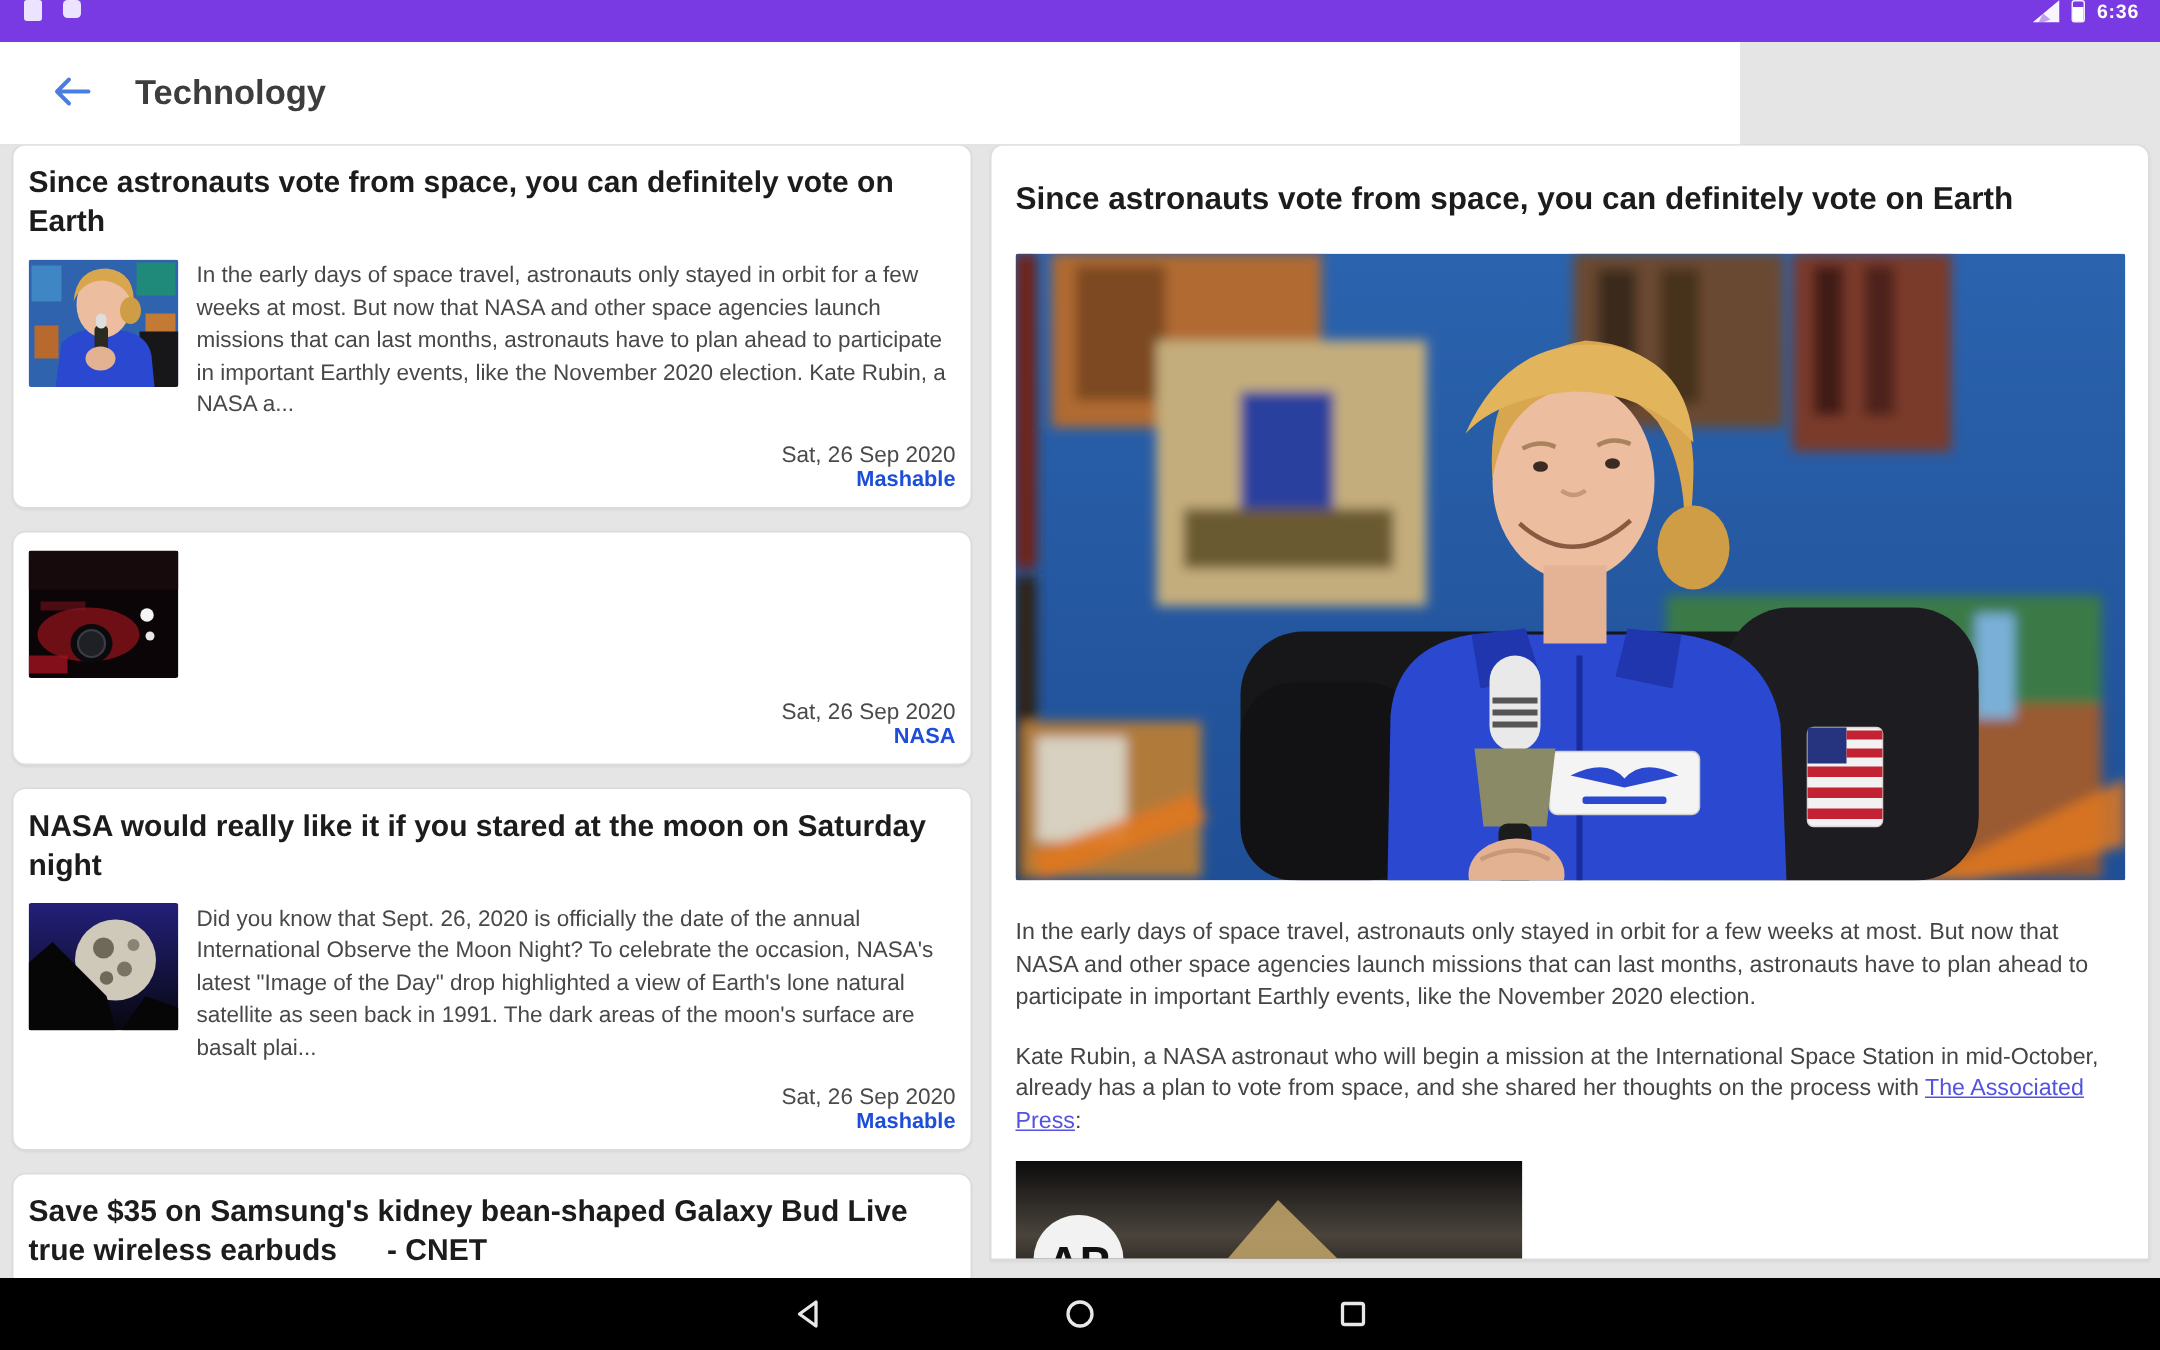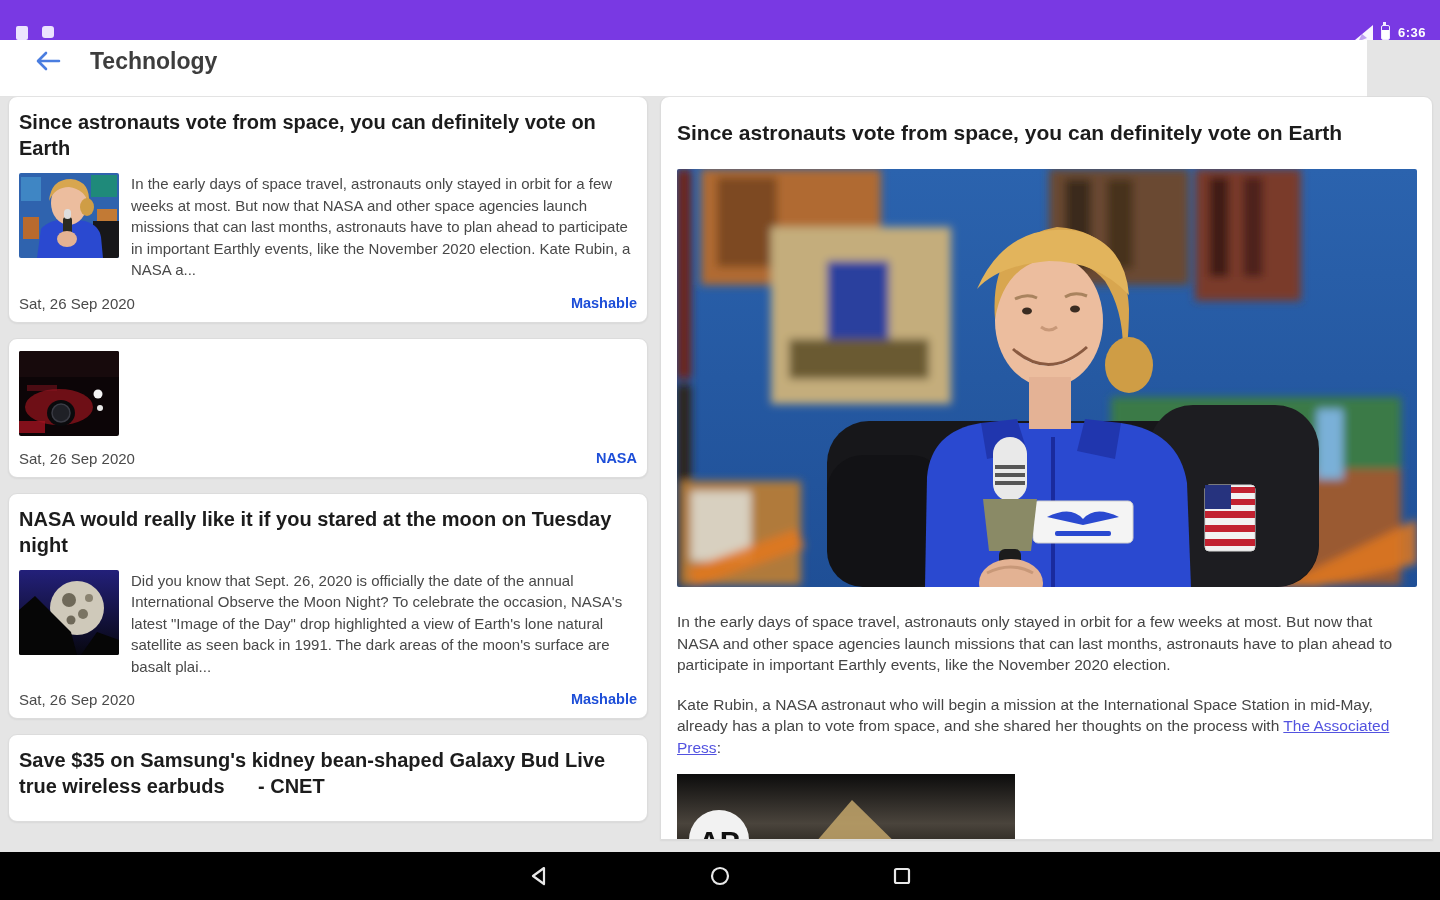--- a/index.html
+++ b/index.html
@@ -1,47 +1,47 @@
 <!DOCTYPE html>
 <html><head>
 <meta charset="utf-8">
 <style>
   * { margin:0; padding:0; box-sizing:border-box; }
   html,body { width:1440px; height:900px; overflow:hidden; background:#e5e5e5;
               font-family:"Liberation Sans", sans-serif; }
 
   
-  .status-bar { position:absolute; top:0; left:0; width:1440px; height:40px;
-                background:#7939e3; display:flex; align-items:flex-end; z-index:30; }
+  .status-bar { position:absolute; top:0; left:0; width:1440px; height:28px;
+                background:#7939e3; display:flex; align-items:flex-start; z-index:30; }
   .sb-left { display:flex; gap:14px; margin-left:16px; }
   .sb-notif { width:12px; height:14px; background:#f2ecff; border-radius:2px; opacity:.95; }
   .sb-notif.b { width:12px; height:12px; border-radius:3px; }
   .sb-right { margin-left:auto; display:flex; align-items:center; gap:8px; margin-right:14px; }
   .sb-time { color:#fff; font-size:13px; font-weight:bold; letter-spacing:.5px; }
   .sb-batt { width:9px; height:15px; border:1.5px solid #f0eaff; border-radius:2px; position:relative; background:linear-gradient(to top,#fff 70%, transparent 70%); }
   .sb-batt:before { content:""; position:absolute; top:-4px; left:1.5px; width:3px; height:2.5px; background:#f0eaff; }
 
   
-  .app-bar { position:absolute; top:26px; left:0; width:1367px; height:70px; background:#fff;
+  .app-bar { position:absolute; top:26px; left:0; width:1160px; height:70px; background:#fff;
              display:flex; align-items:center; box-shadow:0 1px 0 #e3e3e3; z-index:20; }
   .back-btn { margin-left:28px; width:40px; height:40px; display:flex; align-items:center; justify-content:center; cursor:pointer; }
   .app-title { margin-left:22px; font-size:23px; font-weight:600; color:#3d3d3d; }
 
   
   .content { position:absolute; top:84px; left:0; width:1440px; height:776px; background:#e5e5e5; overflow:hidden; }
 
   .list-pane { position:absolute; left:8px; top:12px; width:640px; }
   .card { background:#fff; border:1px solid #dcdcdc; border-radius:9px; margin-bottom:15px;
           padding:12px 10px 10px 10px; box-shadow:0 1px 2px rgba(0,0,0,.06); cursor:pointer; }
   .card h2 { font-size:20px; line-height:26px; font-weight:bold; color:#1c1c1c; margin-bottom:12px; }
   .card-row { display:flex; }
   .thumb { width:100px; height:85px; flex:0 0 100px; margin-right:12px; border-radius:2px; overflow:hidden; }
   .thumb svg { display:block; }
   .summary { font-size:15px; line-height:21.5px; color:#484848; }
-  .card-footer { display:flex; justify-content:space-between; align-items:flex-start; margin-top:14px; }
+  .card-footer { display:flex; justify-content:space-between; align-items:flex-end; margin-top:14px;flex-direction:column; }
   .card-date { font-size:15px; color:#4a4a4a; }
   .card-source { font-size:14.5px; font-weight:bold; color:#1d4ed8; }
 
   .detail-pane { position:absolute; left:660px; top:12px; width:773px; height:744px;
                  background:#fff; border:1px solid #dcdcdc; border-radius:9px 9px 0 0;
                  box-shadow:0 1px 2px rgba(0,0,0,.06); padding:16px; overflow:hidden; }
   .detail-title { font-size:21px; font-weight:bold; color:#1c1c1c; margin-top:8px; margin-bottom:24px; }
   .hero { width:740px; height:418px; border-radius:2px; overflow:hidden; margin-bottom:24px; }
   .detail-p { font-size:15.5px; line-height:21.5px; color:#454545; margin-bottom:18px; width:735px; }
   .detail-p a { color:#5353e0; text-decoration:underline; cursor:pointer; }
@@ -127,21 +127,21 @@
           </svg>
         </div>
       </div>
       <div class="card-footer">
         <span class="card-date">Sat, 26 Sep 2020</span>
         <span class="card-source">NASA</span>
       </div>
     </div>
 
     <div class="card">
-      <h2>NASA would really like it if you stared at the moon on Tuesday night</h2>
+      <h2>NASA would really like it if you stared at the moon on Saturday night</h2>
       <div class="card-row">
         <div class="thumb">
           <svg width="100" height="85" viewBox="0 0 100 85">
             <defs>
               <linearGradient id="moonbg" x1="0" y1="0" x2="0" y2="1">
                 <stop offset="0" stop-color="#23207a"></stop>
                   <stop offset="1" stop-color="#07070f"></stop>
               </linearGradient>
             </defs>
             <rect width="100" height="85" fill="url(#moonbg)"></rect>
@@ -248,21 +248,21 @@
         <rect x="318" y="312" width="30" height="4" fill="#555"></rect>
         <path d="M306 330 L360 330 L354 382 L312 382 Z" fill="#8a8a66"></path>
         <rect x="322" y="380" width="22" height="40" rx="6" fill="#1c1c1c"></rect>
         <ellipse cx="334" cy="414" rx="32" ry="24" fill="#e3b293"></ellipse>
         <path d="M310 404 Q334 392 356 404" stroke="#c89878" stroke-width="3" fill="none"></path>
       </svg>
     </div>
 
     <div class="detail-p">In the early days of space travel, astronauts only stayed in orbit for a few weeks at most. But now that NASA and other space agencies launch missions that can last months, astronauts have to plan ahead to participate in important Earthly events, like the November 2020 election.</div>
 
-    <div class="detail-p"><span>Kate Rubin, a NASA astronaut who will begin a mission at the International Space Station in mid-May, already has a plan to vote from space, and she shared her thoughts on the process with </span><a>The Associated Press</a><span>:</span></div>
+    <div class="detail-p"><span>Kate Rubin, a NASA astronaut who will begin a mission at the International Space Station in mid-October, already has a plan to vote from space, and she shared her thoughts on the process with </span><a>The Associated Press</a><span>:</span></div>
 
     <div class="video-thumb">
       <svg width="338" height="90" viewBox="0 0 338 90">
         <defs>
           <linearGradient id="vid" x1="0" y1="0" x2="0" y2="1">
             <stop offset="0" stop-color="#0c0c0c"></stop>
               <stop offset=".55" stop-color="#4a443c"></stop>
               <stop offset="1" stop-color="#15120e"></stop>
           </linearGradient>
         </defs>

